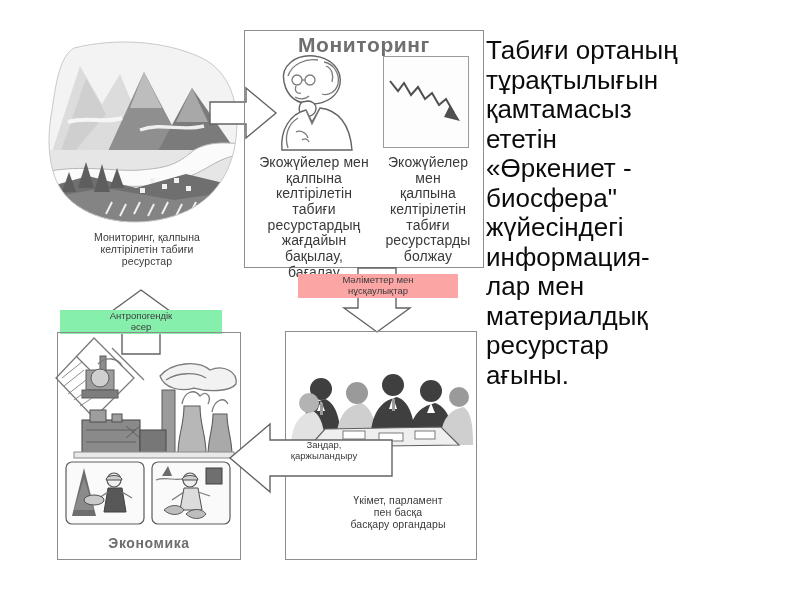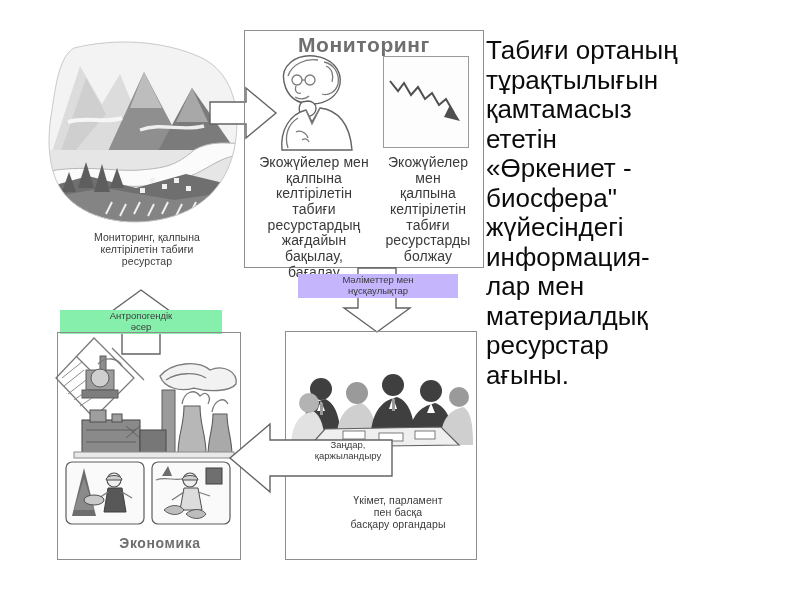--- a/index.html
+++ b/index.html
@@ -78,21 +78,21 @@
     position: absolute;
     left: 383px; top: 56px;
     width: 86px; height: 92px;
     border: 1.2px solid #9a9a9a;
     box-sizing: border-box;
     background: #fdfdfd;
   }
 
   
   #econ-box  { left: 57px; top: 332px; width: 184px; height: 228px; }
-  #econ-title{ left: 68px; top: 535px; width: 184px; font-size: 14px; }
+  #econ-title{ left: 57px; top: 535px; width: 184px; font-size: 14px; }
 
   
   #gov-box   { left: 285px; top: 331px; width: 192px; height: 229px; }
   .arrow-lbl {
     position: absolute;
     text-align: center;
     font-size: 9.5px;
     color: #3a3a3a;
     line-height: 1.15;
     white-space: pre-line;
@@ -234,21 +234,21 @@
 келтірілетін
 табиғи
 ресурстарды
 болжау</div>
 
   <div class="abs" style="left:336px; top:266px; width:82px; height:68px;">
     <svg width="82" height="68" viewBox="0 0 82 68">
       <polygon class="stroke" points="22,2 22,42 8,42 41,66 74,42 60,42 60,2"></polygon>
     </svg>
   </div>
-  <div class="arrow-lbl" style="left:298px; top:274px; width:160px; background:#c4b5fd; padding:1px 0;">Мәліметтер мен
+  <div class="arrow-lbl" style="left:298px; top:274px; width:160px; background:#fca5a5; padding:1px 0;">Мәліметтер мен
 нұсқаулықтар</div>
 
   <div class="abs" style="left:100px; top:288px; width:82px; height:68px;">
     <svg width="82" height="68" viewBox="0 0 82 68">
       <polygon class="stroke" points="41,2 74,26 60,26 60,66 22,66 22,26 8,26"></polygon>
     </svg>
   </div>
   <div class="arrow-lbl" style="left:60px; top:310px; width:162px; background:#86efac; padding:1px 0;">Антропогендік
 әсер</div>
 
@@ -391,21 +391,21 @@
         <rect x="124" y="94" width="20" height="8"></rect>
       </g>
     </svg>
   </div>
 
   <div class="abs" style="left:228px; top:422px; width:166px; height:72px;">
     <svg width="166" height="72" viewBox="0 0 166 72">
       <polygon class="stroke" points="2,36 42,2 42,18 164,18 164,54 42,54 42,70"></polygon>
     </svg>
   </div>
-  <div class="arrow-lbl" style="left:288px; top:440px; width:120px;">Заңдар,
+  <div class="arrow-lbl" style="left:264px; top:440px; width:120px;">Заңдар,
 қаржыландыру</div>
 
   <div class="cap" style="left:308px; top:495px; width:180px; font-size:10.5px;">Үкімет, парламент
 пен басқа
 басқару органдары</div>
 
 </div>
 
 <div id="titletext">Табиғи ортаның
 тұрақтылығын

